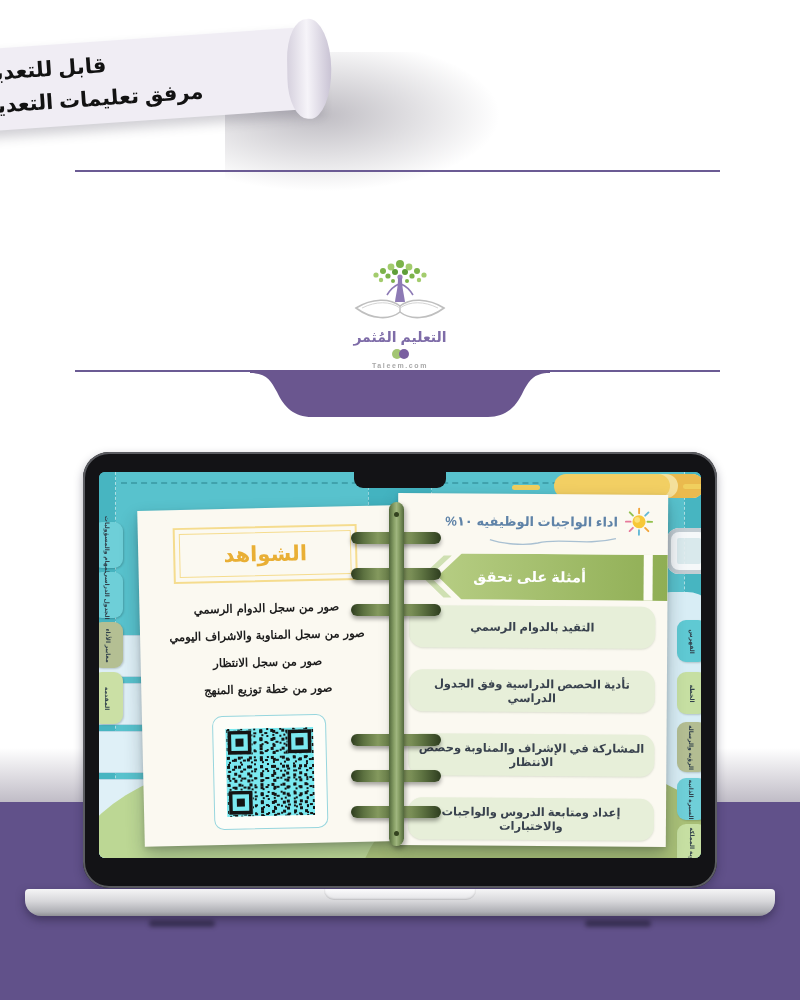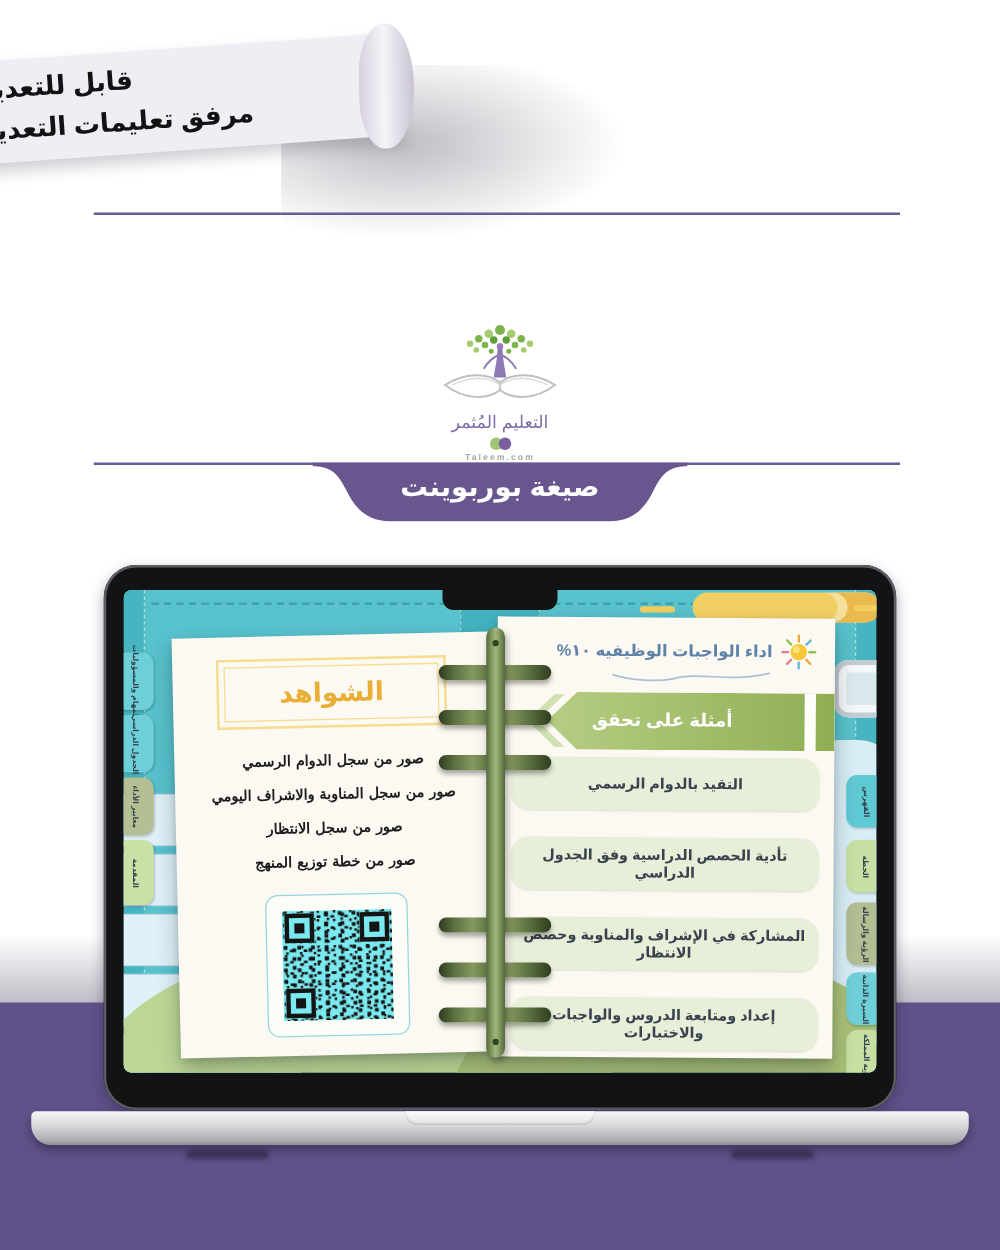--- a/index.html
+++ b/index.html
@@ -21,21 +21,21 @@
     background:linear-gradient(90deg,#d6d1de 0%,#f6f4f9 45%,#c9c3d4 100%);
     border-radius:55% 60% 60% 55%/48% 60% 60% 48%;transform:rotate(3deg);}
   
   .divider{position:absolute;left:75px;width:645px;height:2px;background:#6b5b94;}
   .divider1{top:170px;} .divider2{top:370px;}
   .main-title{position:absolute;top:178px;left:0;width:100%;margin:0;text-align:center;
     font-size:37px;font-weight:900;color:#6b5b94;}
   
   .logo{position:absolute;top:254px;left:0;width:100%;display:flex;flex-direction:column;
     align-items:center;}
-  .logo-name{font-size:14px;font-weight:400;color:#7e6ca8;margin-top:1px;}
+  .logo-name{font-size:14px;font-weight:700;color:#7e6ca8;margin-top:1px;}
   .logo-dots{display:flex;margin-top:4px;}
   .logo-dots .d{width:10px;height:10px;border-radius:50%;}
   .logo-dots .g{background:#a3c573;}
   .logo-dots .p{background:#7a5fa0;margin-left:-3px;}
   .logo-site{font-size:7px;letter-spacing:1.6px;color:#a8a8a8;margin-top:3px;font-weight:700;}
   
   .format-banner{position:absolute;top:370px;left:50%;transform:translateX(-50%);
     width:300px;height:50px;}
   .format-banner svg{position:absolute;left:0;top:0;}
   .format-banner span{position:absolute;left:0;top:7px;width:100%;text-align:center;
@@ -192,21 +192,20 @@
         <span class="d p"></span>
     </div>
     <div class="logo-site">Taleem.com</div>
   </div>
 
   <div class="divider divider2"></div>
   <div class="format-banner">
     <svg width="300" height="50" viewBox="0 0 300 50">
       <path d="M0,0 L300,0 L300,3 C283,3 279,11 273,22 C266,37 256,47 238,47 L62,47 C44,47 34,37 27,22 C21,11 17,3 0,3 Z" fill="#6a568f"></path>
     </svg>
-    <span dir="rtl">صيغة بوربوينت</span>
   </div>
 
   <div class="laptop">
     <div class="bezel">
       <div class="screen">
 
         <div class="strip l"></div>
         <div class="strip r"></div>
         <div class="stitch-top"></div>
         <div class="spine-band"></div>

